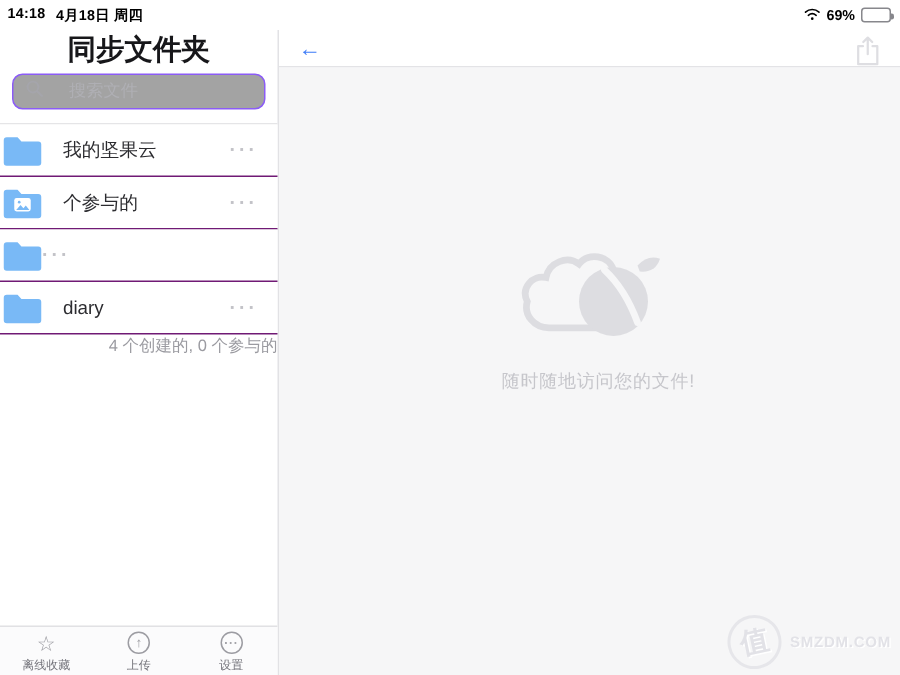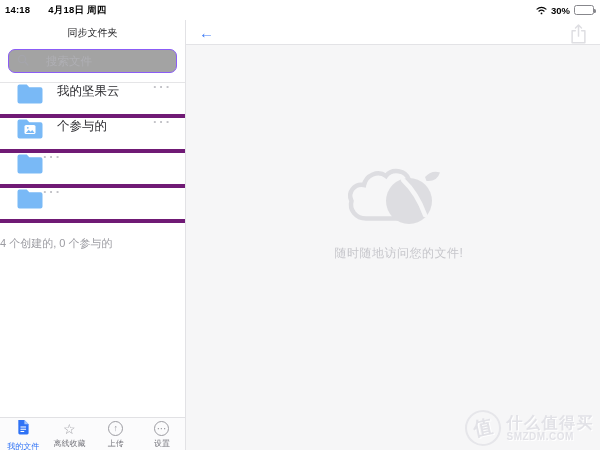--- a/index.html
+++ b/index.html
@@ -3,51 +3,51 @@
 <meta charset="utf-8">
 <style>
   * { margin:0; padding:0; box-sizing:border-box; }
   html,body { width:600px; height:450px; overflow:hidden; background:#fff;
               font-family:"Liberation Sans", sans-serif; }
   .screen { width:600px; height:450px; display:flex; flex-direction:column; }
 
   
   .statusbar { height:20px; flex:0 0 20px; background:#fff; display:flex;
                align-items:center; justify-content:space-between; padding:0 6px 0 5px; }
-  .sb-left { font-size:9.5px; font-weight:700; color:#000; letter-spacing:.2px; display:flex; gap:18px; }
+  .sb-left { font-size:9.5px; font-weight:700; color:#000; letter-spacing:.2px; display:flex; gap:7px; }
   .sb-right { display:flex; align-items:center; gap:4px; }
   .sb-pct { font-size:9.5px; font-weight:700; color:#000; }
   .battery { width:20px; height:9.5px; border:1px solid #87878c; border-radius:2.5px;
              position:relative; padding:1px; }
   .battery .fill { height:100%; width:69%; background:#000; border-radius:1px; }
   .battery .tip { position:absolute; right:-3px; top:2.5px; width:2px; height:4px;
                   background:#87878c; border-radius:0 1.5px 1.5px 0; }
 
   .mainrow { flex:1; display:flex; min-height:0; }
 
   
   .sidebar { width:186px; flex:0 0 186px; background:#fff; border-right:1px solid #E2E2E5;
              display:flex; flex-direction:column; }
   .side-title { height:26px; display:flex; align-items:center; justify-content:center;
-                font-size:10px; font-weight:400; color:#17171a; }
+                font-size:19px; font-weight:700; color:#17171a; }
   .searchwrap { padding:3px 8px 9px; }
   .searchbox { height:24px; background:#a3a3a3; border:1px solid #8b5cf6; border-radius:7px;
                display:flex; align-items:center; padding:0 8px; gap:17px; }
   .searchbox input { border:none; outline:none; background:transparent; flex:1;
                      font-size:11.5px; color:#333; font-family:inherit; }
   .searchbox input::placeholder { color:#AFAFB4; }
   .hr { height:1px; background:#E5E5E7; }
 
   .rows { }
-  .row { height:35px; display:flex; padding:0 13px 0 17px;
-         border-bottom:4px solid #701a75; background:#fff; cursor:default; }
+  .row { height:35px; display:flex; align-items:center; padding:0 13px 0 2px;
+         border-bottom:1px solid #701a75; background:#fff; cursor:default; }
   .row .ficon { width:26px; flex:0 0 26px; display:flex; }
   .row .fname { flex:1; margin-left:14px; font-size:12.5px; color:#2c2c30; }
   .row .more { color:#C2C2C7; font-size:13px; font-weight:700; letter-spacing:2px; line-height:8px; }
-  .summary { margin-top:13px; text-align:left; font-size:11px; color:#9B9BA1; }
+  .summary { text-align:right; font-size:11px; color:#9B9BA1; }
 
   .side-spacer { flex:1; }
 
   
   .tabbar { height:33px; flex:0 0 33px; border-top:1px solid #E1E1E4; background:#FBFBFC;
             display:flex; }
   .tab { flex:1; display:flex; flex-direction:column; align-items:center; justify-content:center;
          gap:2px; padding-top:2px; }
   .tab .tlabel { font-size:8px; color:#73737A; }
   .tab.active .tlabel { color:#2F72F5; }
@@ -89,21 +89,21 @@
       <span>4月18日 周四</span>
     </div>
     <div class="sb-right">
       <span>
         <svg width="11" height="9" viewBox="0 0 12 10" fill="none" stroke="#000" stroke-width="1.2" stroke-linecap="round">
           <path d="M1 3.4 A7.5 7.5 0 0 1 11 3.4"></path>
           <path d="M3.1 5.8 A4.5 4.5 0 0 1 8.9 5.8"></path>
           <circle cx="6" cy="8.3" r="1" fill="#000" stroke="none"></circle>
         </svg>
       </span>
-      <span class="sb-pct">30%</span>
+      <span class="sb-pct">69%</span>
       <span class="battery"><span class="fill"></span><span class="tip"></span></span>
     </div>
   </div>
 
   <div class="mainrow">
 
     <div class="sidebar">
       <div class="side-title">同步文件夹</div>
 
       <div class="searchwrap">
@@ -152,43 +152,30 @@
           </span>
           <span class="more">···</span>
         </div>
 
         <div class="row">
           <span class="ficon">
             <svg width="26" height="21" viewBox="0 0 26 21">
                 <path d="M0.5 3.5 a2 2 0 0 1 2 -2 h7.2 l2.6 2.8 h11.2 a2 2 0 0 1 2 2 v12.2 a2 2 0 0 1 -2 2 h-21 a2 2 0 0 1 -2 -2 z" fill="#79B9F6"></path>
               </svg>
           </span>
+          <span class="fname">diary</span>
           <span class="more">···</span>
         </div>
 
       </div>
 
       <div class="summary">4 个创建的, 0 个参与的</div>
       <div class="side-spacer"></div>
 
       <div class="tabbar">
-        <div class="tab active">
-          <span>
-            <svg width="14" height="16" viewBox="0 0 15 16">
-              <path d="M2.5 0.5 h6.5 l4.5 4.5 v9.5 a1.5 1.5 0 0 1 -1.5 1.5 h-8 a1.5 1.5 0 0 1 -1.5 -1.5 z" fill="#2F72F5"></path>
-              <path d="M9 0.5 l4.5 4.5 h-4.5 z" fill="#A6C6FA"></path>
-              <g stroke="#fff" stroke-width="1.1">
-                <line x1="4.8" y1="8" x2="10.8" y2="8"></line>
-                <line x1="4.8" y1="10.4" x2="10.8" y2="10.4"></line>
-                <line x1="4.8" y1="12.8" x2="8.8" y2="12.8"></line>
-              </g>
-            </svg>
-          </span>
-          <span class="tlabel">我的文件</span>
-        </div>
         <div class="tab">
           <span class="glyph">☆</span>
           <span class="tlabel">离线收藏</span>
         </div>
         <div class="tab">
           <span class="circle-icon">
               <span class="up">↑</span>
             </span>
           <span class="tlabel">上传</span>
         </div>
@@ -220,21 +207,20 @@
               <path d="M60 23 Q74 36 82 58" stroke="#F6F6F7" stroke-width="4.5" fill="none" stroke-linecap="round"></path>
               <path d="M82 20 Q89 12.5 97 15.5 Q94 25 83.5 24 Z" fill="#DDDDE1"></path>
             </svg>
           </span>
           <span class="empty-msg">随时随地访问您的文件!</span>
         </div>
 
         <div class="wm">
           <span class="wm-badge">值</span>
           <span class="wm-text">
-            <span class="wm-name">什么值得买</span>
             <span class="wm-site">SMZDM.COM</span>
           </span>
         </div>
       </div>
     </div>
 
   </div>
 </div>
 
 </body></html>

